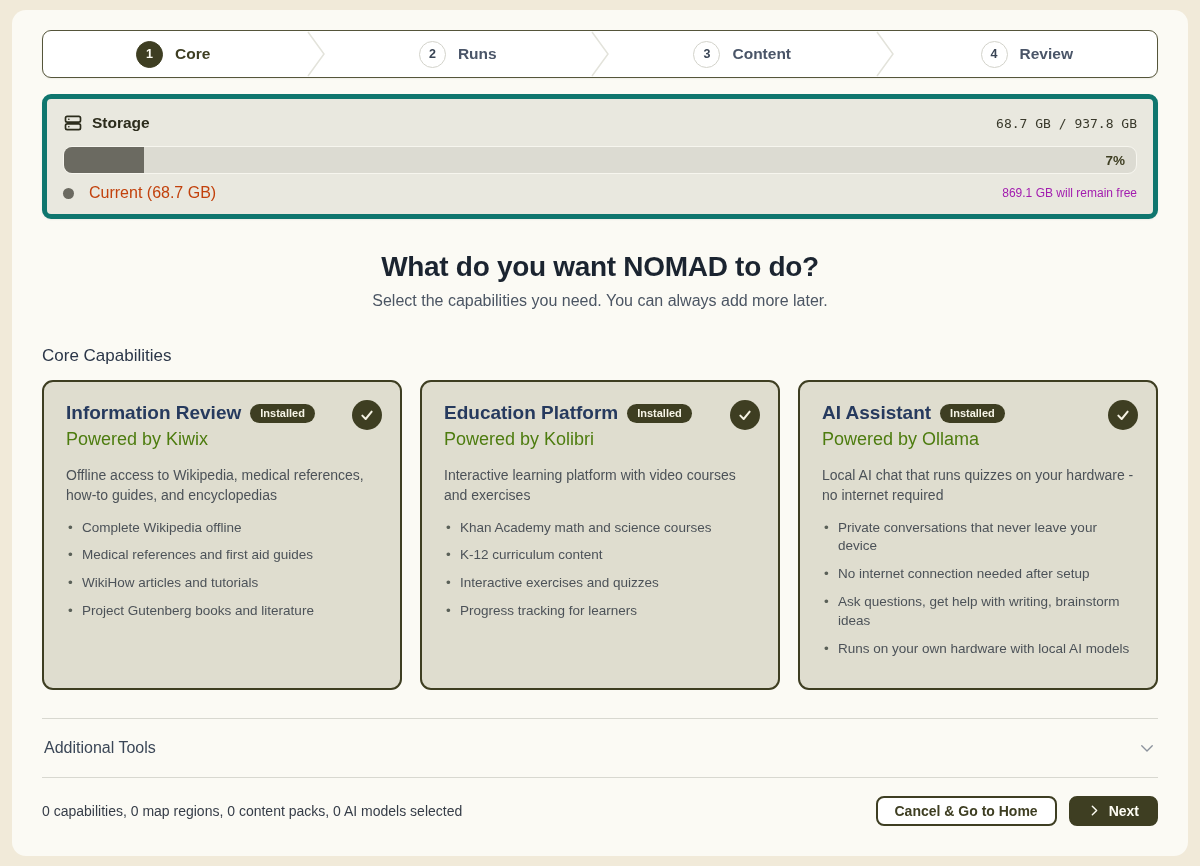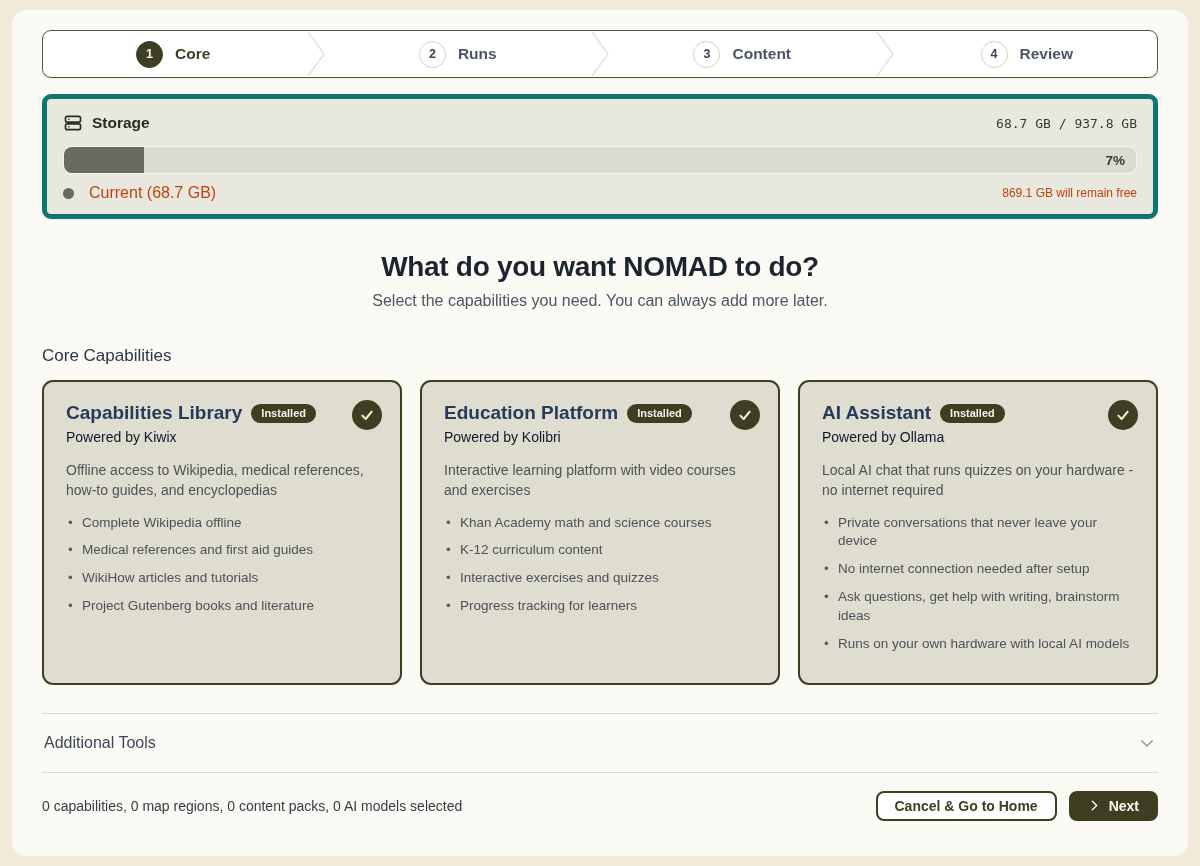--- a/index.html
+++ b/index.html
@@ -67,21 +67,21 @@
     position:absolute; left:0; top:0; bottom:0;
     background:#6b6a61;
   }
   .progress-label {
     position:absolute; right:11px; top:50%; transform:translateY(-50%);
     font-size:13.5px; font-weight:bold; color:#3e3e22;
   }
   .storage-legend { display:flex; align-items:center; justify-content:space-between; }
   .legend-left { display:flex; align-items:center; gap:15px; font-size:16px; color:#c2410c; }
   .legend-dot { width:11px; height:11px; border-radius:50%; background:#6b6a61; }
-  .legend-right { font-size:12px; color:#c2410c;text-align:center; }
+  .legend-right { font-size:12px; color:#a21caf;text-align:center; }
 
   
   .heading { text-align:center; margin-top:32px; }
   .heading h1 { font-size:28px; font-weight:bold; color:#1b2430; letter-spacing:-0.3px; }
   .heading p { font-size:16px; color:#4b5563; margin-top:9px; }
 
   
   .section-label { margin-top:36px; font-size:17px; color:#2b3648; font-weight:500; }
   .cards {
     display:grid; grid-template-columns:repeat(3,1fr); gap:18px;
@@ -103,21 +103,21 @@
     font-size:11px; font-weight:bold;
     padding:3px 10px 4px; border-radius:11px;
     white-space:nowrap;
   }
   .check-circle {
     position:absolute; top:18px; right:18px;
     width:30px; height:30px; border-radius:50%;
     background:#3e3e22;
     display:flex; align-items:center; justify-content:center;
   }
-  .powered { font-size:14px; color:#0f172a; margin-top:5px; }
+  .powered { font-size:18px; color:#4d7c0f; margin-top:5px; }
   .card-desc { font-size:14px; color:#4c5258; line-height:1.45; margin-top:15px; }
   .card ul { list-style:none; margin-top:13px; }
   .card li {
     font-size:13.5px; color:#4c5258; line-height:1.4;
     padding-left:16px; position:relative; margin-bottom:9px;
   }
   .card li::before { content:"•"; position:absolute; left:2px; color:#5a6058; }
 
   
   .additional {
@@ -221,21 +221,21 @@
 
   <div class="cards">
 
     <div class="card">
       <div class="check-circle">
         <svg viewBox="0 0 24 24" width="16" height="16" fill="none" stroke="#f5f2e3" stroke-width="3" stroke-linecap="round" stroke-linejoin="round">
             <polyline points="5,13 10,18 19,7"></polyline>
           </svg>
       </div>
       <div class="card-title-row">
-        <span class="card-title">Capabilities Library</span>
+        <span class="card-title">Information Review</span>
         <span class="badge">Installed</span>
       </div>
       <div class="powered">Powered by Kiwix</div>
       <div class="card-desc">Offline access to Wikipedia, medical references, how-to guides, and encyclopedias</div>
       <ul>
         <li>Complete Wikipedia offline</li>
         <li>Medical references and first aid guides</li>
         <li>WikiHow articles and tutorials</li>
         <li>Project Gutenberg books and literature</li>
       </ul>

